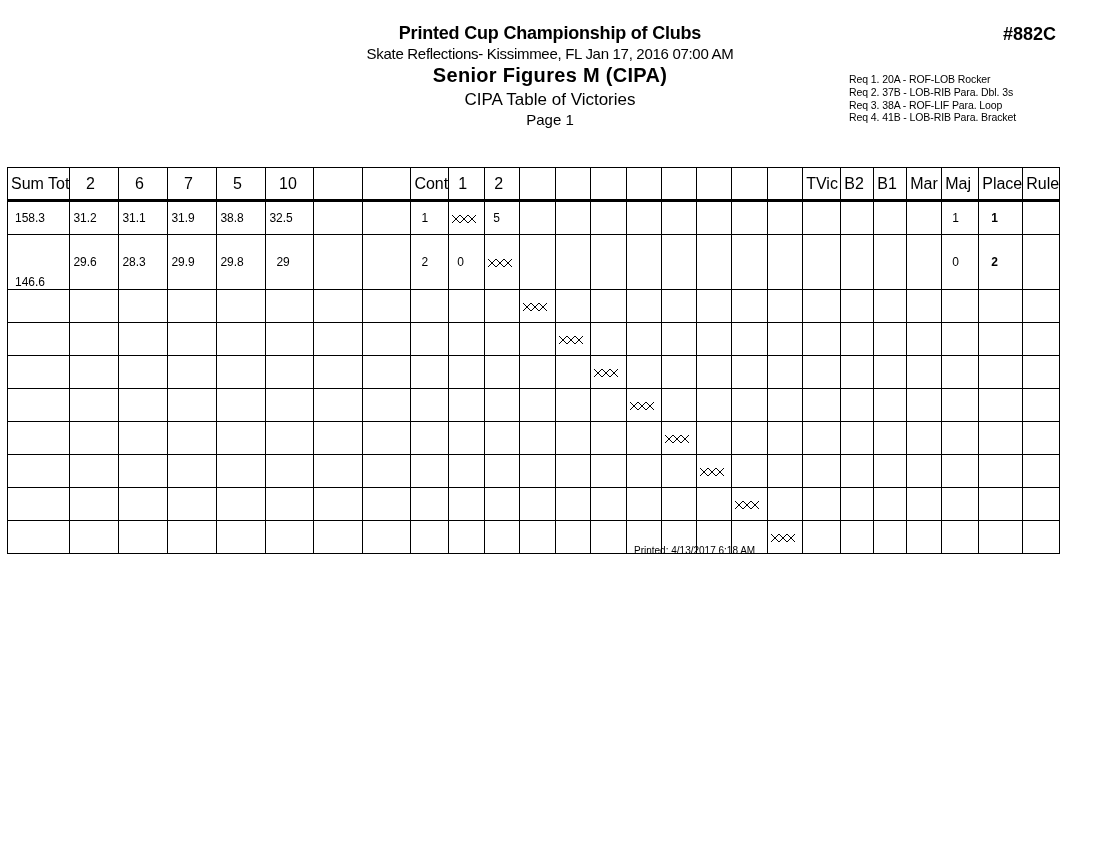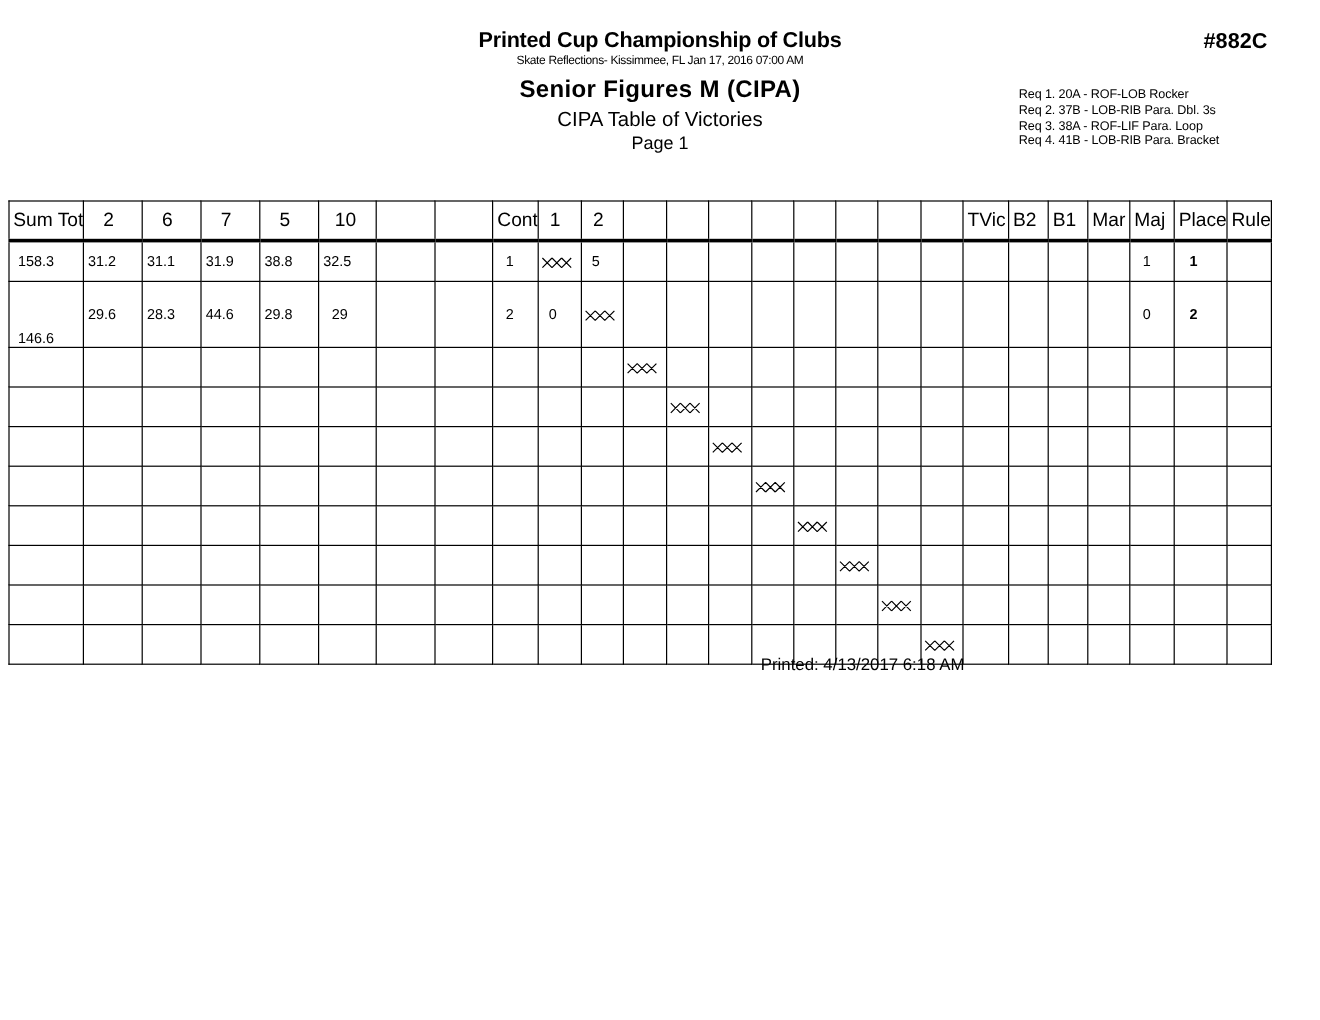--- a/index.html
+++ b/index.html
@@ -1,26 +1,26 @@
 <!DOCTYPE html>
 <html><head>
 <meta charset="utf-8">
 <style>
   html, body { margin:0; padding:0; background:#ffffff; }
   body { width:1100px; height:850px; position:relative; overflow:hidden; font-family:"Liberation Sans", sans-serif; color:#000; }
   .abs { position:absolute; white-space:nowrap; }
   .center { text-align:center; }
   #title { left:330px; width:440px; top:23px; font-size:18px; font-weight:bold; letter-spacing:-0.2px; }
-  #subtitle { left:330px; width:440px; top:45px; font-size:10px; letter-spacing:-0.3px; }
+  #subtitle { left:330px; width:440px; top:45px; font-size:15px; letter-spacing:-0.3px; }
   #event { left:330px; width:440px; top:64px; font-size:20px; font-weight:bold; letter-spacing:0.3px; }
   #tabletitle { left:330px; width:440px; top:90px; font-size:17px; }
   #page { left:330px; width:440px; top:111px; font-size:15px; }
   #eventnum { left:962px; top:24px; font-size:18px; font-weight:bold;margin-left:41px; }
   #reqs { left:849px; top:73px; font-size:10.5px; line-height:12.8px; letter-spacing:-0.1px; }
-  #printed { left:634px; top:545px; font-size:14px; }
+  #printed { left:634px; top:545px; font-size:10px; }
 
   #grid { position:absolute; left:7px; top:167px; border-collapse:collapse; table-layout:fixed; }
   #grid td { border:1px solid #000; padding:0; height:32px; font-size:12px; vertical-align:middle; overflow:hidden; white-space:nowrap; }
   #grid tr.hdr td { border-bottom:3px solid #000; height:31px; font-size:16px;margin-left:20px; }
   #grid td .t { display:block; padding-left:3px; }
   .bold { font-weight:bold; }
   .xxx { display:inline-block; width:26px; height:10px; vertical-align:middle; margin-left:2px; }
 </style>
 </head>
 <body>
@@ -233,21 +233,21 @@
         <td>
           <span class="t" style="padding-left: 7px; margin-top: 40px;">146.6</span>
         </td>
         <td>
           <span class="t">29.6</span>
         </td>
         <td>
           <span class="t">28.3</span>
         </td>
         <td>
-          <span class="t">44.6</span>
+          <span class="t">29.9</span>
         </td>
         <td>
           <span class="t">29.8</span>
         </td>
         <td>
           <span class="t" style="padding-left: 10px;">29</span>
         </td>
         <td>
           <span class="t"></span>
         </td>

